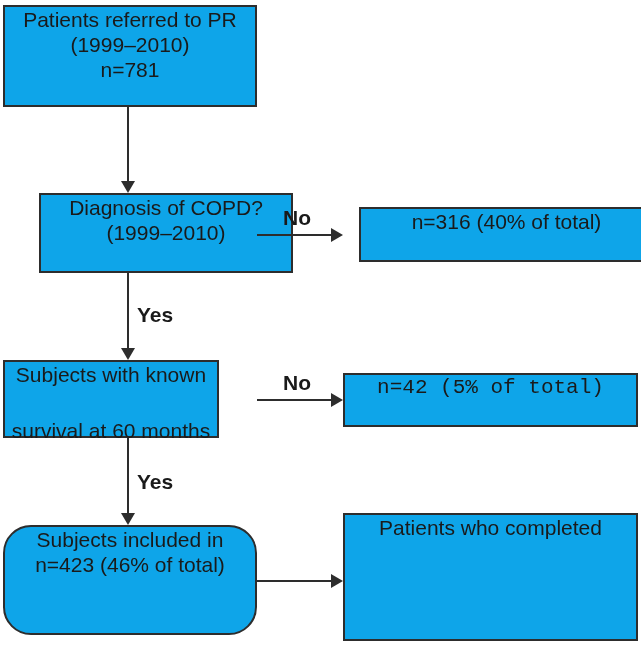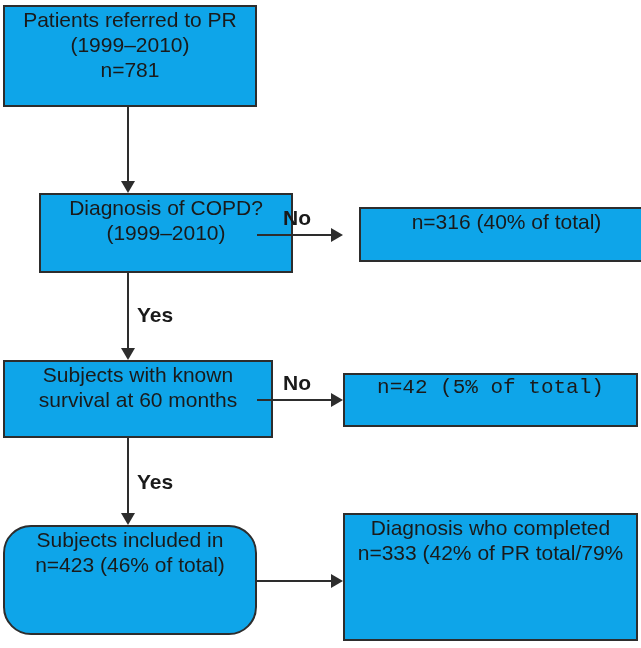--- a/index.html
+++ b/index.html
@@ -61,41 +61,40 @@
     <div class="line">Patients referred to PR</div>
     <div class="line">(1999–2010)</div>
     <div class="line">n=781</div>
   </div>
 
   <div class="node" style="left:3px; top:193px; width:254px; height:80px;margin-left:36px;">
     <div class="line">Diagnosis of COPD?</div>
     <div class="line">(1999–2010)</div>
   </div>
 
-  <div class="node" style="left:3px; top:360px; width:270px; height:78px;">
+  <div class="node" style="left:3px; top:360px; width:216px; height:78px;gap:31px;">
     <div class="line">Subjects with known</div>
     <div class="line">survival at 60 months</div>
   </div>
 
   <div class="node" style="left:3px; top:525px; width:254px; height:110px;border-radius:28px;">
     <div class="line">Subjects included in</div>
     <div class="line">n=423 (46% of total)</div>
   </div>
 
   <div class="node" style="left:343px; top:207px; width:295px; height:55px;margin-left:16px;">
     <div class="line">n=316 (40% of total)</div>
   </div>
 
   <div class="node" style="left:343px; top:373px; width:295px; height:54px;font-family:Liberation Mono, monospace;">
     <div class="line">n=42 (5% of total)</div>
   </div>
 
   <div class="node" style="left:343px; top:513px; width:295px; height:128px;">
-    <div class="line">Diagnosis who completed</div>
-    <div class="line">n=333 (42% of PR total/79%</div>
+    <div class="line">Patients who completed</div>
   </div>
 
   <div class="vline" style="left:127px; top:107px; height:74px;"></div>
   <div class="tri-down" style="left:121px; top:181px;"></div>
 
   <div class="vline" style="left:127px; top:273px; height:75px;"></div>
   <div class="tri-down" style="left:121px; top:348px;"></div>
 
   <div class="vline" style="left:127px; top:438px; height:75px;"></div>
   <div class="tri-down" style="left:121px; top:513px;"></div>

